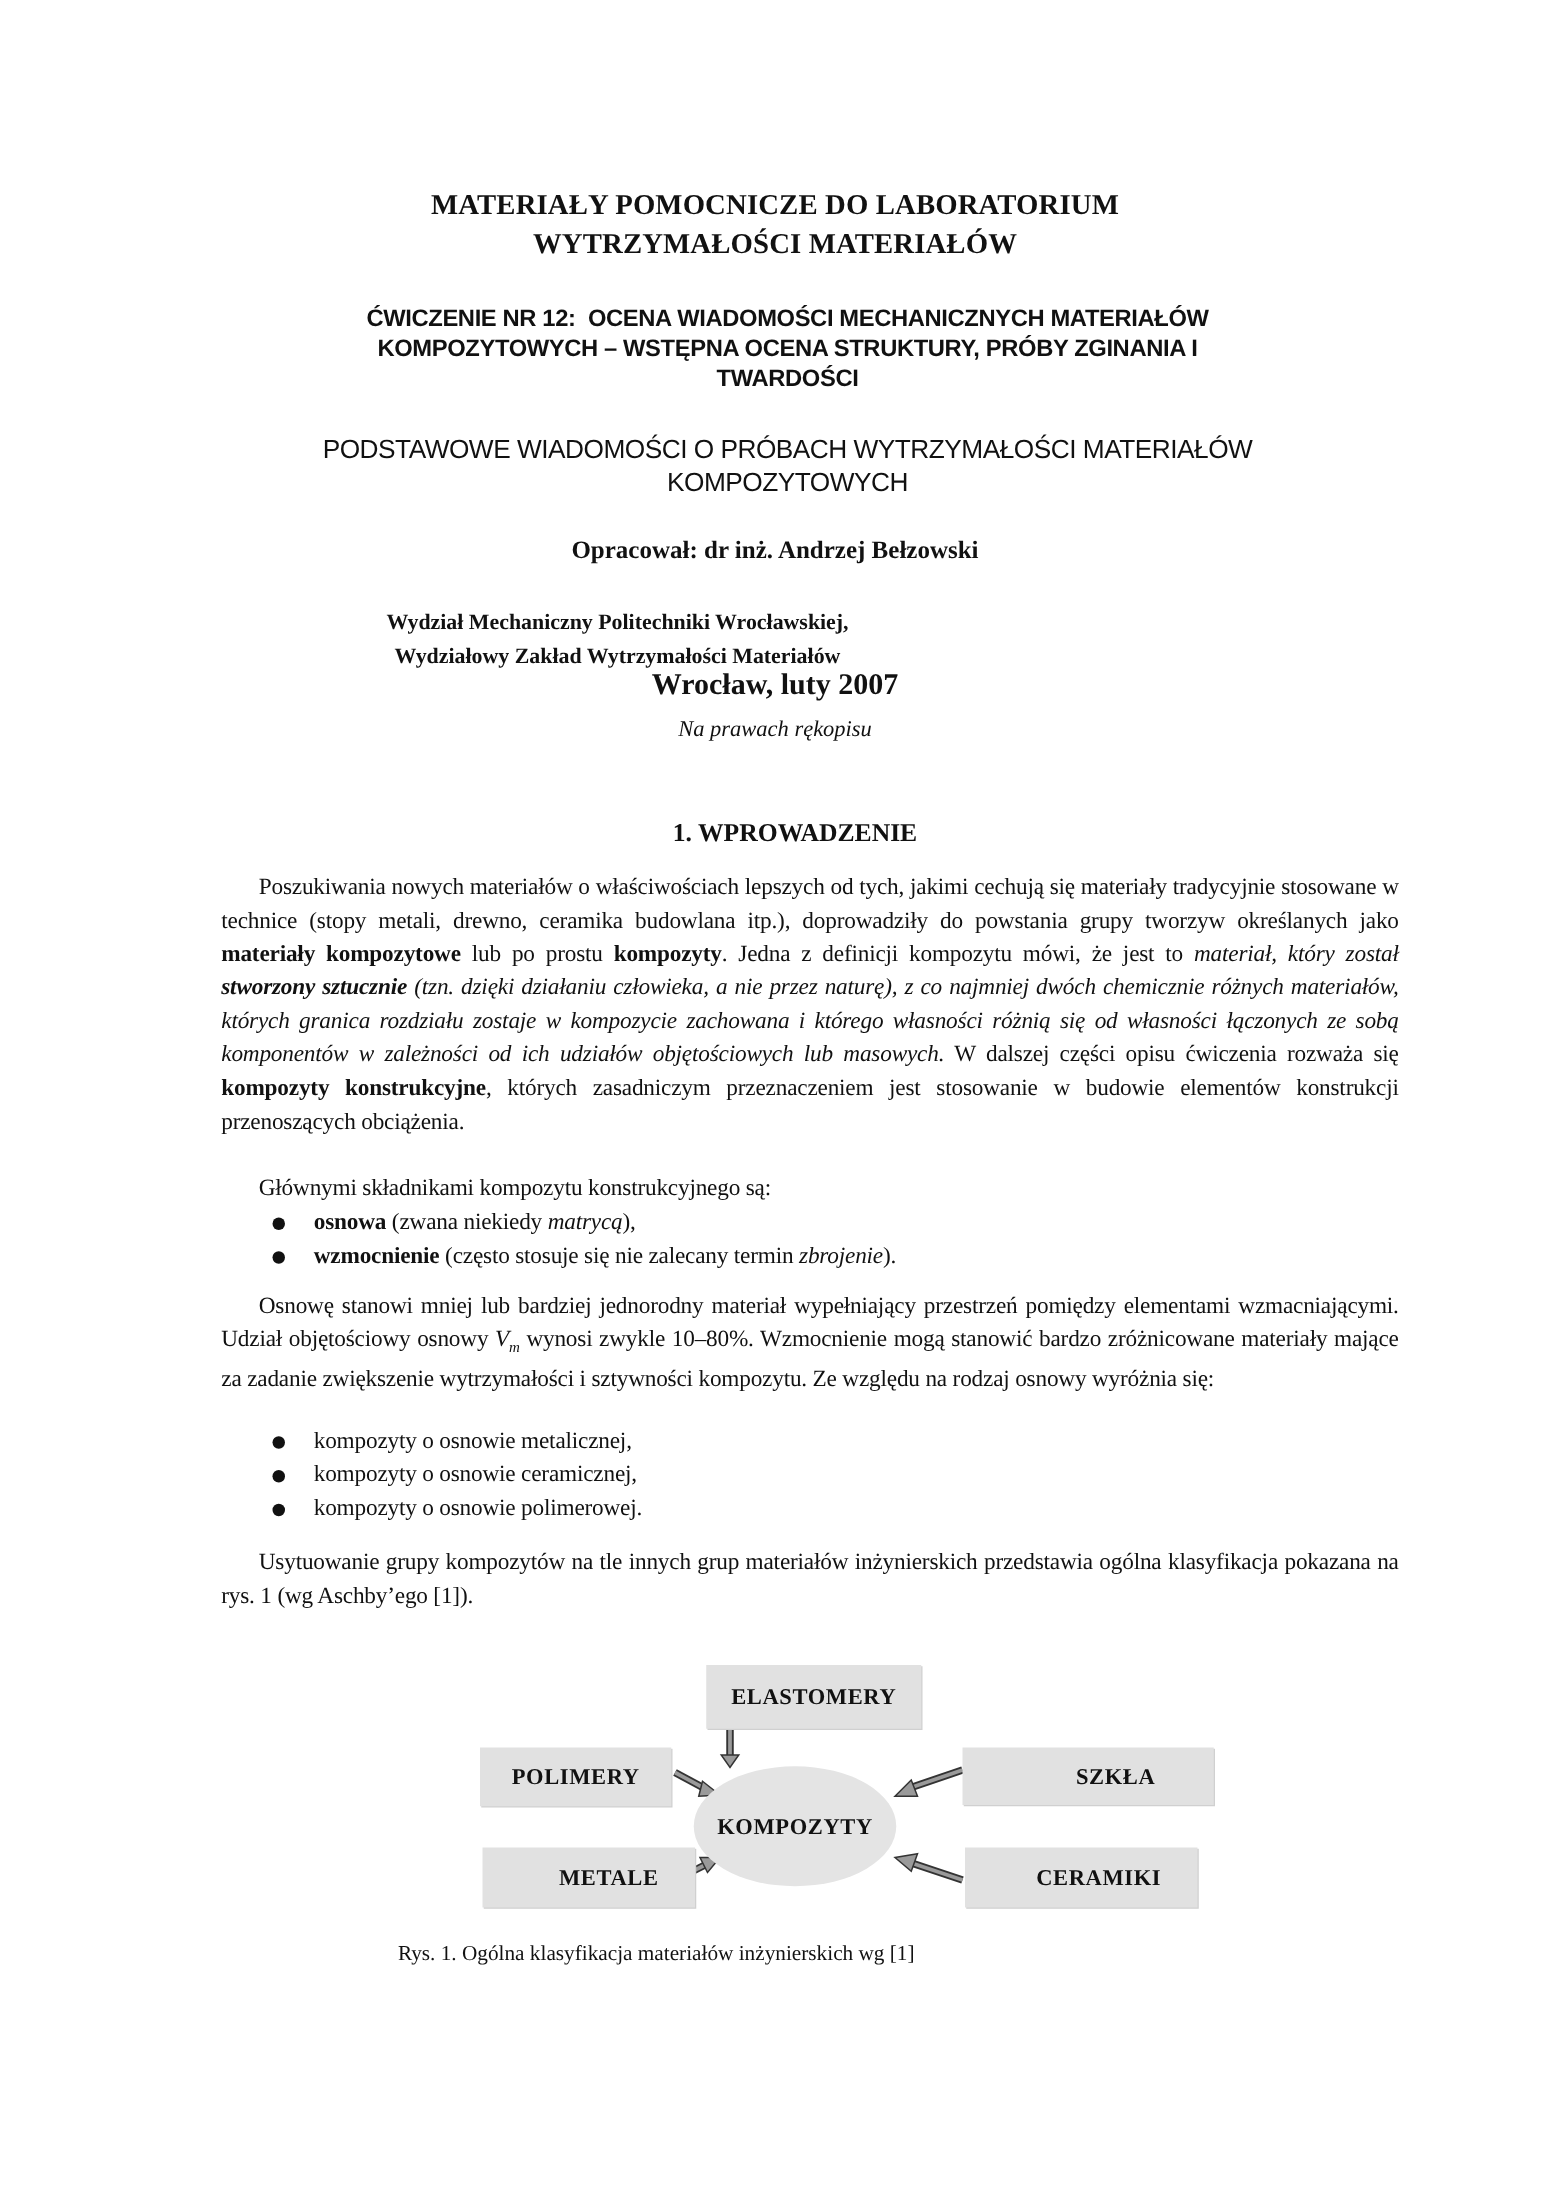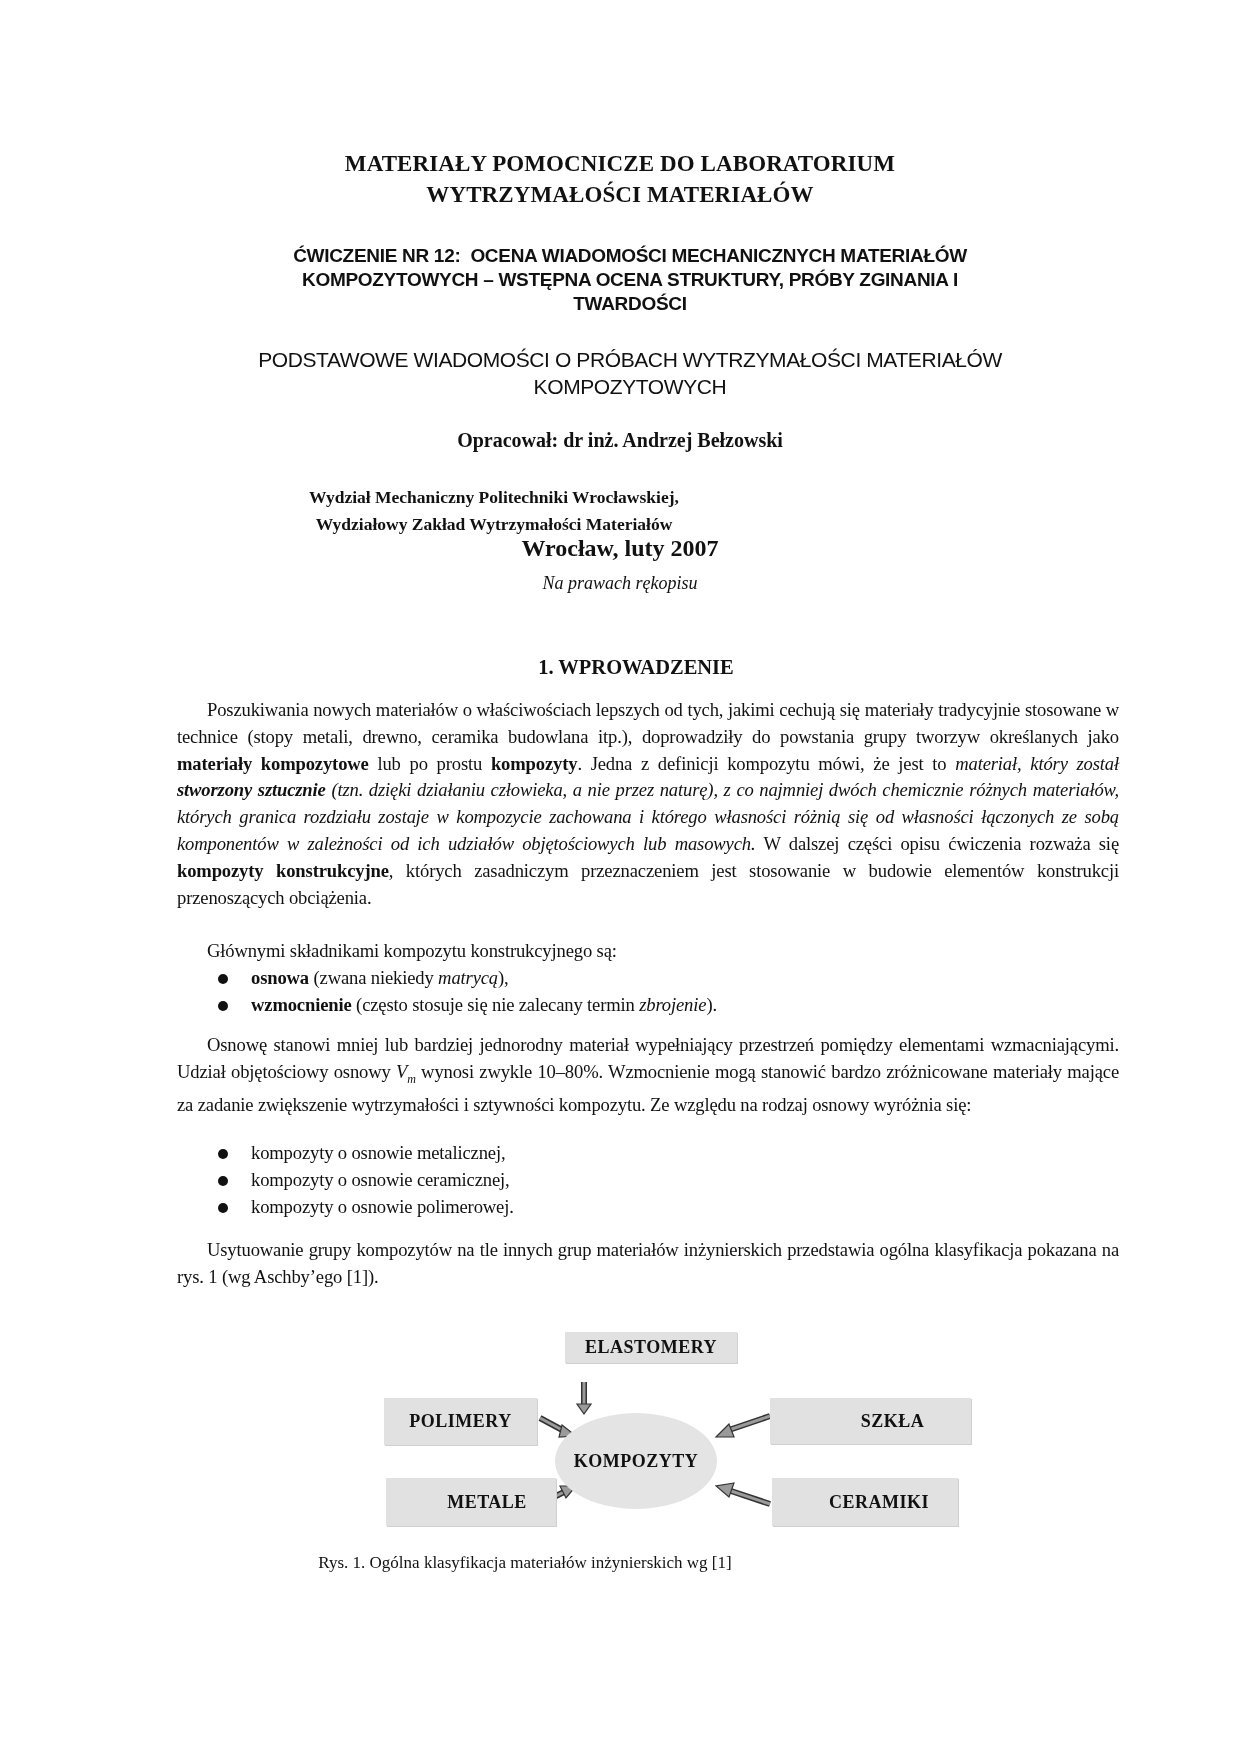--- a/index.html
+++ b/index.html
@@ -305,21 +305,21 @@
         <path d="M359,114 L346,127 L364,127 Z" fill="#9a9a9a" stroke="#333" stroke-width="1.2"></path>
       </g>
 
       <g>
         <line x1="400" y1="194" x2="358" y2="180" stroke="#333" stroke-width="6"></line>
         <line x1="400" y1="194" x2="358" y2="180" stroke="#9a9a9a" stroke-width="3"></line>
         <path d="M364,173 L346,176 L359,187 Z" fill="#9a9a9a" stroke="#333" stroke-width="1.2"></path>
       </g>
     </svg>
 
-    <div class="dbox" style="left:195px; top:22px; width:172px; height:31px;">ELASTOMERY</div>
+    <div class="dbox" style="left:195px; top:22px; width:172px; height:51px;">ELASTOMERY</div>
     <div class="dbox" style="left:14px; top:88px; width:153px; height:47px;">POLIMERY</div>
     <div class="dbox" style="left:16px; top:168px; width:138px; height:48px;padding-left:32px;">METALE</div>
     <div class="dbox" style="left:400px; top:88px; width:157px; height:46px;padding-left:44px;">SZKŁA</div>
     <div class="dbox" style="left:402px; top:168px; width:158px; height:48px;padding-left:28px;">CERAMIKI</div>
 
     <div class="dellipse">KOMPOZYTY</div>
   </div>
 
   <div class="caption">Rys. 1. Ogólna klasyfikacja materiałów inżynierskich wg [1]</div>
 

